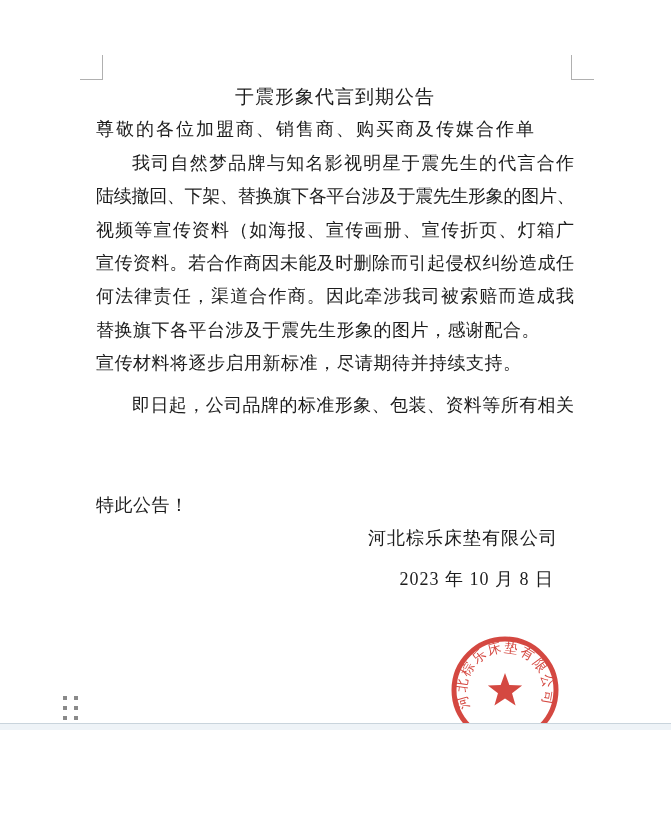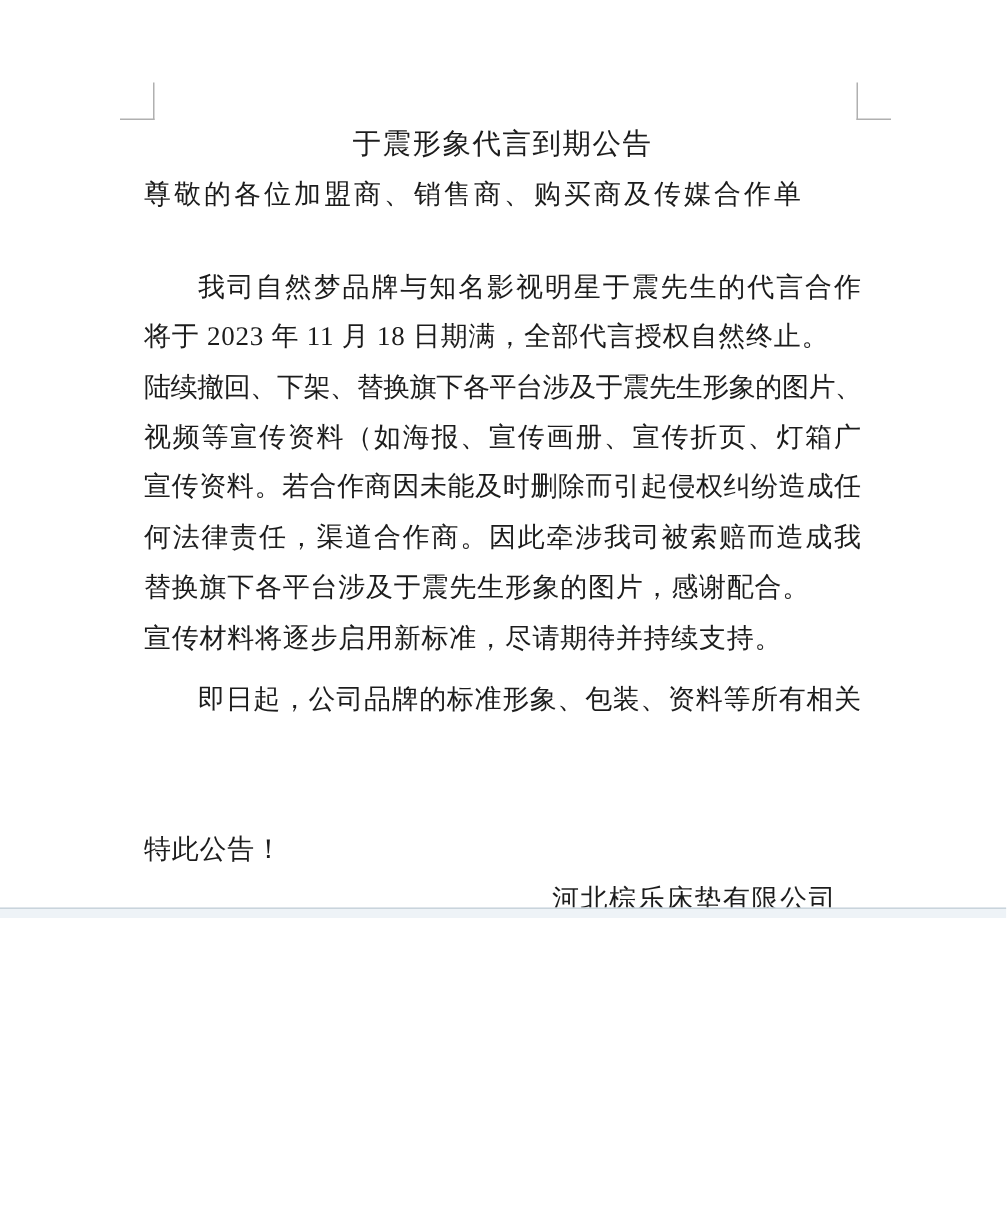--- a/index.html
+++ b/index.html
@@ -1,35 +1,35 @@
 <!DOCTYPE html>
 <html><head>
 <meta charset="utf-8">
 <style>
   html,body{margin:0;padding:0;background:#ffffff;}
   .page{
-    position:relative;width:671px;height:612px;background:#ffffff;
+    position:relative;width:671px;height:730px;background:#ffffff;
     font-family:"Liberation Serif","DejaVu Serif",serif;
     color:#1c1c1c;overflow:hidden;
   }
   
   .mark{position:absolute;top:55px;width:22px;height:24px;}
   .mark-left{left:80px;border-right:1px solid #b0b0b0;border-bottom:1px solid #b0b0b0;}
   .mark-right{left:571px;border-left:1px solid #b0b0b0;border-bottom:1px solid #b0b0b0;}
   
   .body{position:absolute;left:96px;top:80px;width:478px;}
   .line{
     height:33.4px;line-height:33.4px;font-size:18px;
     overflow:hidden;white-space:normal;letter-spacing:0.5px;
   }
   .line.c{text-align:center;font-size:19px;letter-spacing:1px;}
   .line.t2{letter-spacing:2px;}
   .line.j{text-align:justify;text-align-last:justify;text-justify:inter-character;letter-spacing:0;}
   .line.sq{letter-spacing:-0.7px;}
-  .line.ind{padding-left:36px;margin-top:28px;}
+  .line.ind{padding-left:36px;}
   .line.r{text-align:right;padding-right:16px;letter-spacing:1px;}
   .line.rd{padding-right:20px;}
   .line.mt8{margin-top:8px;}
   .line.blank{height:33.4px;}
   
   .seal{
     position:absolute;left:449px;top:634px;width:112px;height:112px;
     opacity:0.9;mix-blend-mode:multiply;pointer-events:none;
   }
   
@@ -50,21 +50,20 @@
 
 <div class="page">
 
   <div class="mark mark-left"></div>
   <div class="mark mark-right"></div>
 
   <div class="body">
     <div class="line c">于震形象代言到期公告</div>
     <div class="line t2">尊敬的各位加盟商、销售商、购买商及传媒合作单位：</div>
     <div class="line j ind">我司自然梦品牌与知名影视明星于震先生的代言合作</div>
-    <div class="line">将于 2023 年 11 月 18 日期满，全部代言授权自然终止。</div>
     <div class="line j sq">陆续撤回、下架、替换旗下各平台涉及于震先生形象的图片、</div>
     <div class="line j">视频等宣传资料（如海报、宣传画册、宣传折页、灯箱广</div>
     <div class="line j">宣传资料。若合作商因未能及时删除而引起侵权纠纷造成任</div>
     <div class="line j">何法律责任，渠道合作商。因此牵涉我司被索赔而造成我</div>
     <div class="line">替换旗下各平台涉及于震先生形象的图片，感谢配合。</div>
     <div class="line">宣传材料将逐步启用新标准，尽请期待并持续支持。</div>
     <div class="line j ind mt8">即日起，公司品牌的标准形象、包装、资料等所有相关</div>
     <div class="line blank"></div>
     <div class="line blank"></div>
     <div class="line">特此公告！</div>

